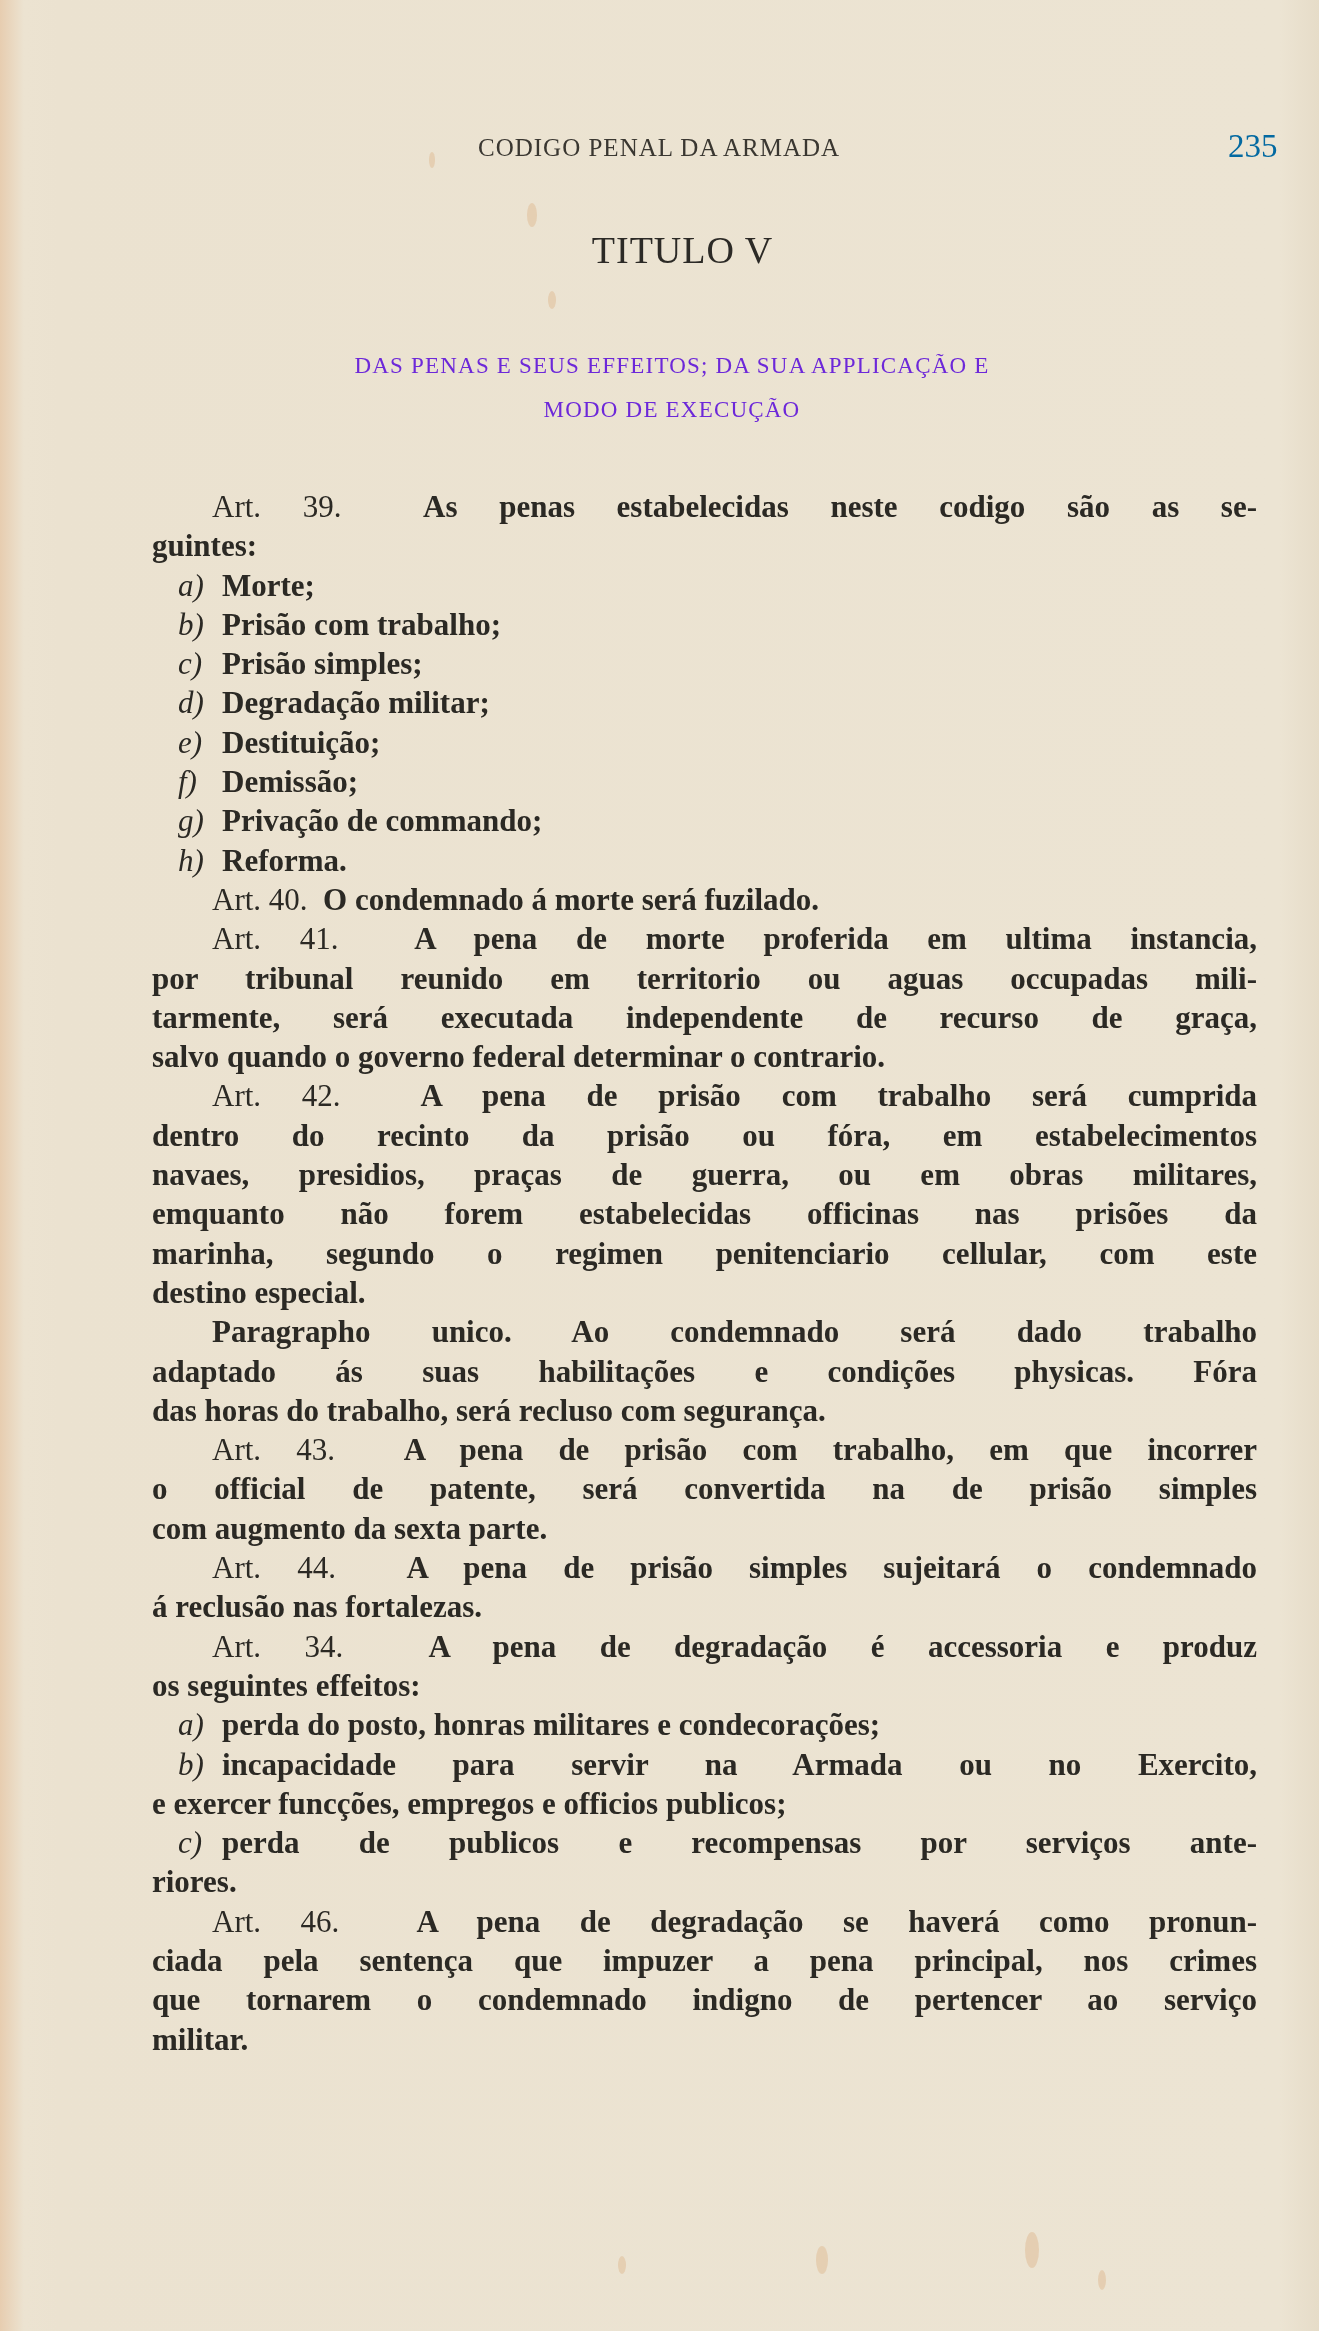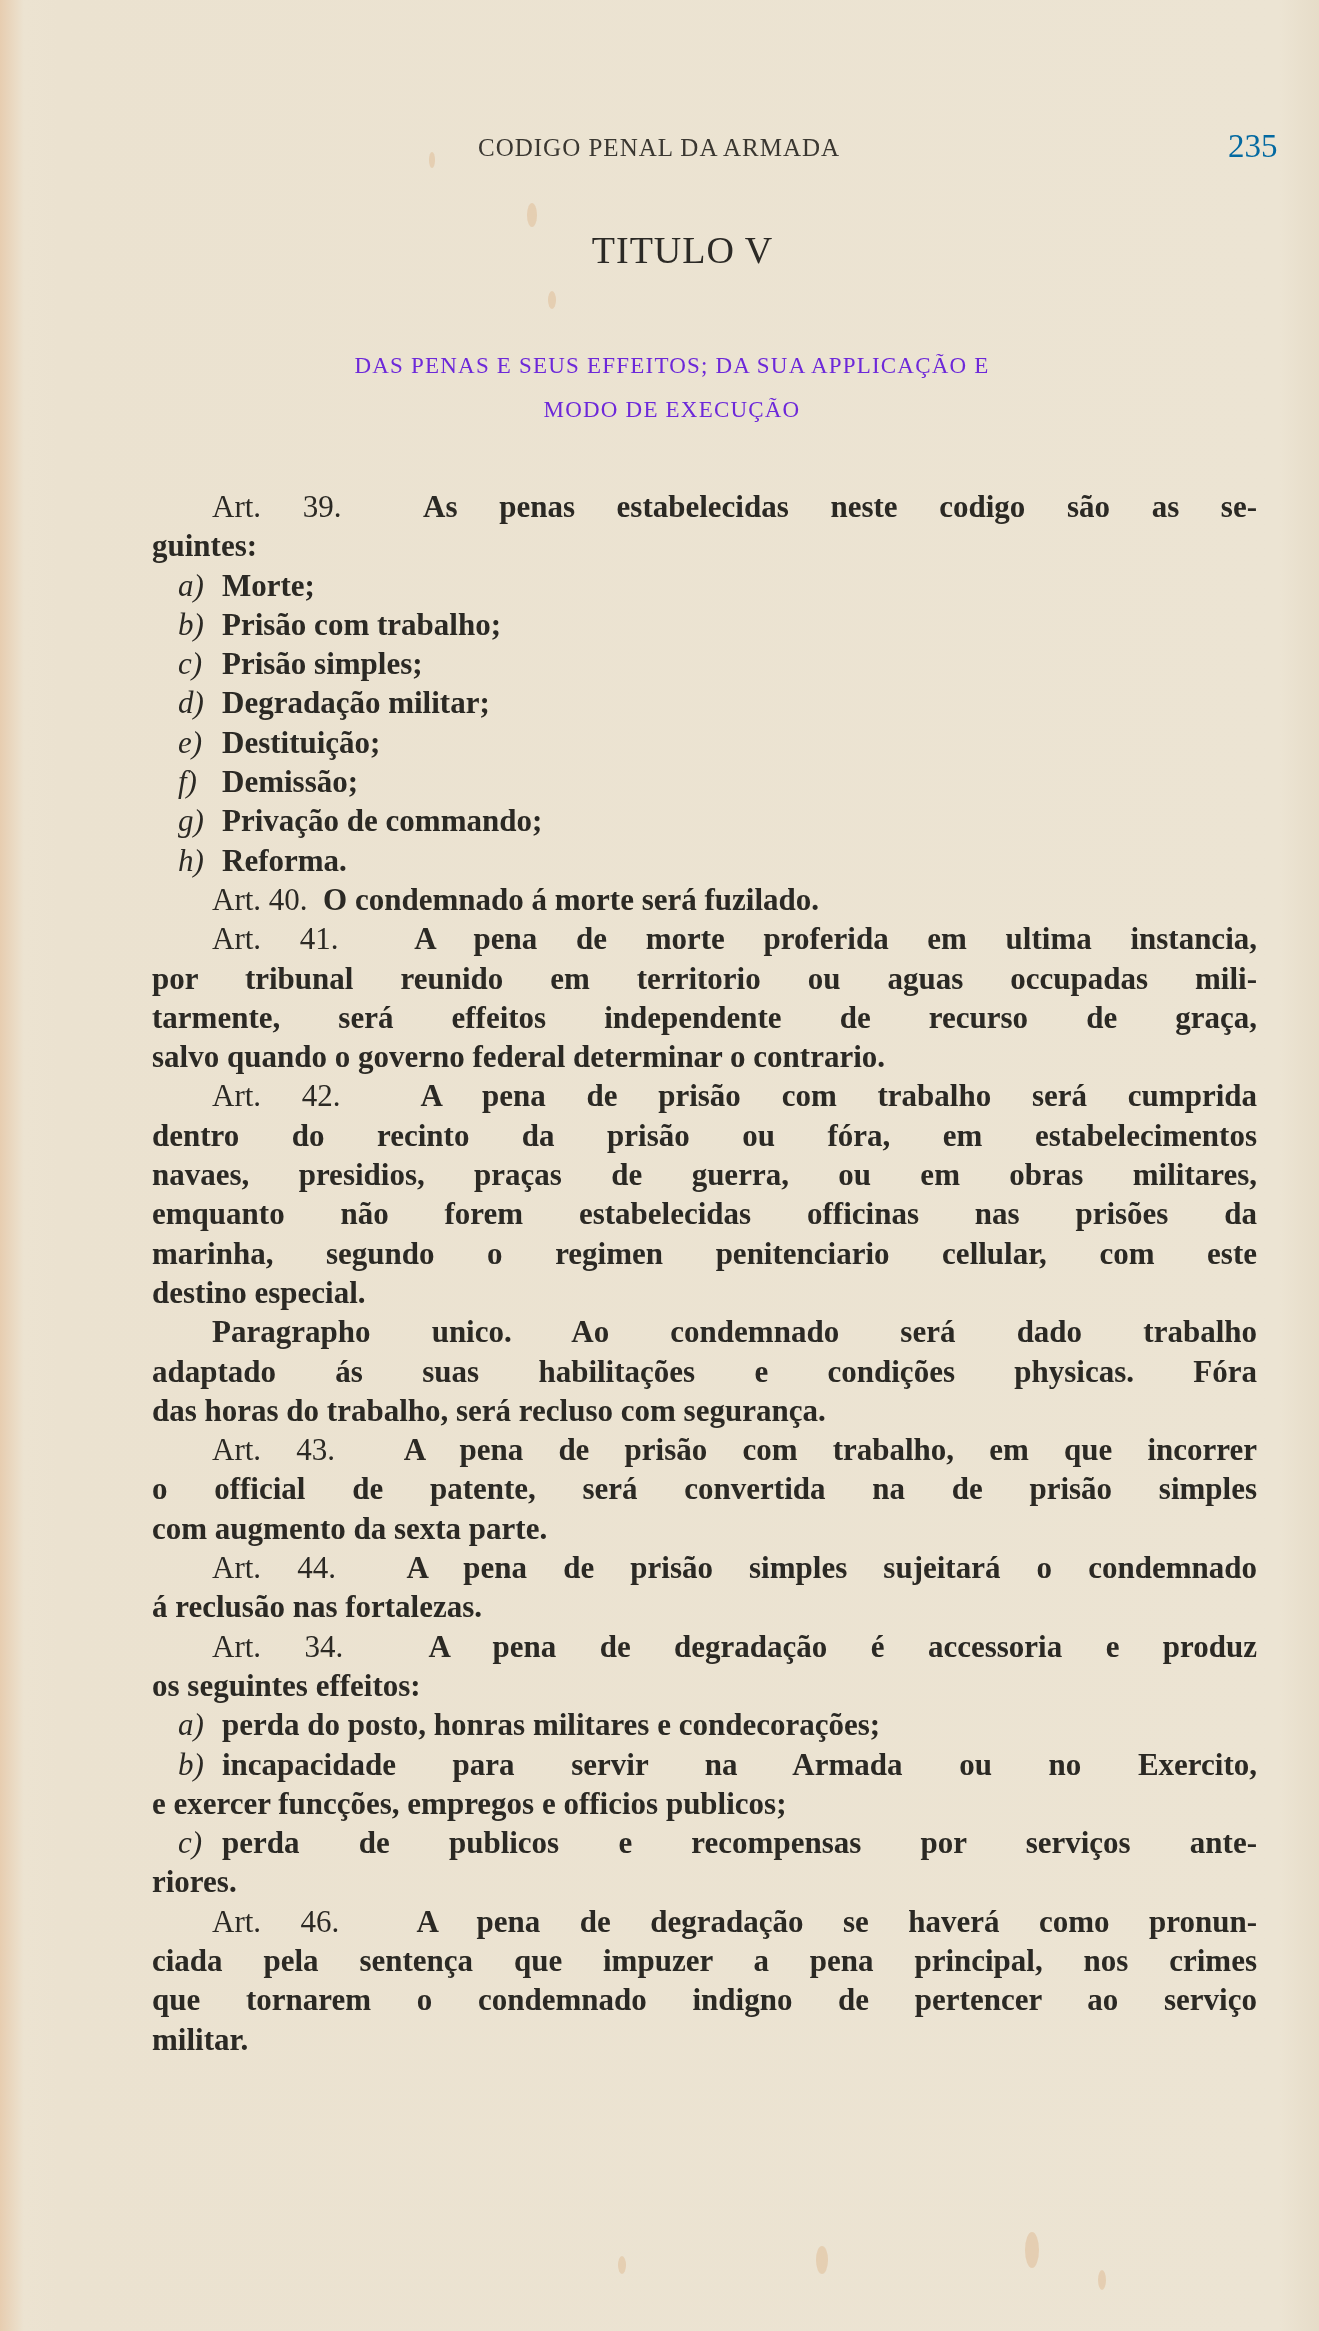--- a/index.html
+++ b/index.html
@@ -84,21 +84,21 @@
       <span class="line item"><span class="marker">h)</span><span>Reforma.</span></span>
     </div>
 
     <div>
       <span class="line indent"><span class="art-num">Art. 40.</span>&nbsp; <span>O condemnado á morte será fuzilado.</span></span>
     </div>
 
     <div>
       <span class="line justify indent"><span class="art-num">Art. 41.</span>&nbsp; <span>A pena de morte proferida em ultima instancia,</span></span>
       <span class="line justify">por tribunal reunido em territorio ou aguas occupadas mili-</span>
-      <span class="line justify">tarmente, será effeitos independente de recurso de graça,</span>
+      <span class="line justify">tarmente, será executada independente de recurso de graça,</span>
       <span class="line">salvo quando o governo federal determinar o contrario.</span>
     </div>
 
     <div>
       <span class="line justify indent"><span class="art-num">Art. 42.</span>&nbsp; <span>A pena de prisão com trabalho será cumprida</span></span>
       <span class="line justify">dentro do recinto da prisão ou fóra, em estabelecimentos</span>
       <span class="line justify">navaes, presidios, praças de guerra, ou em obras militares,</span>
       <span class="line justify">emquanto não forem estabelecidas officinas nas prisões da</span>
       <span class="line justify">marinha, segundo o regimen penitenciario cellular, com este</span>
       <span class="line">destino especial.</span>

